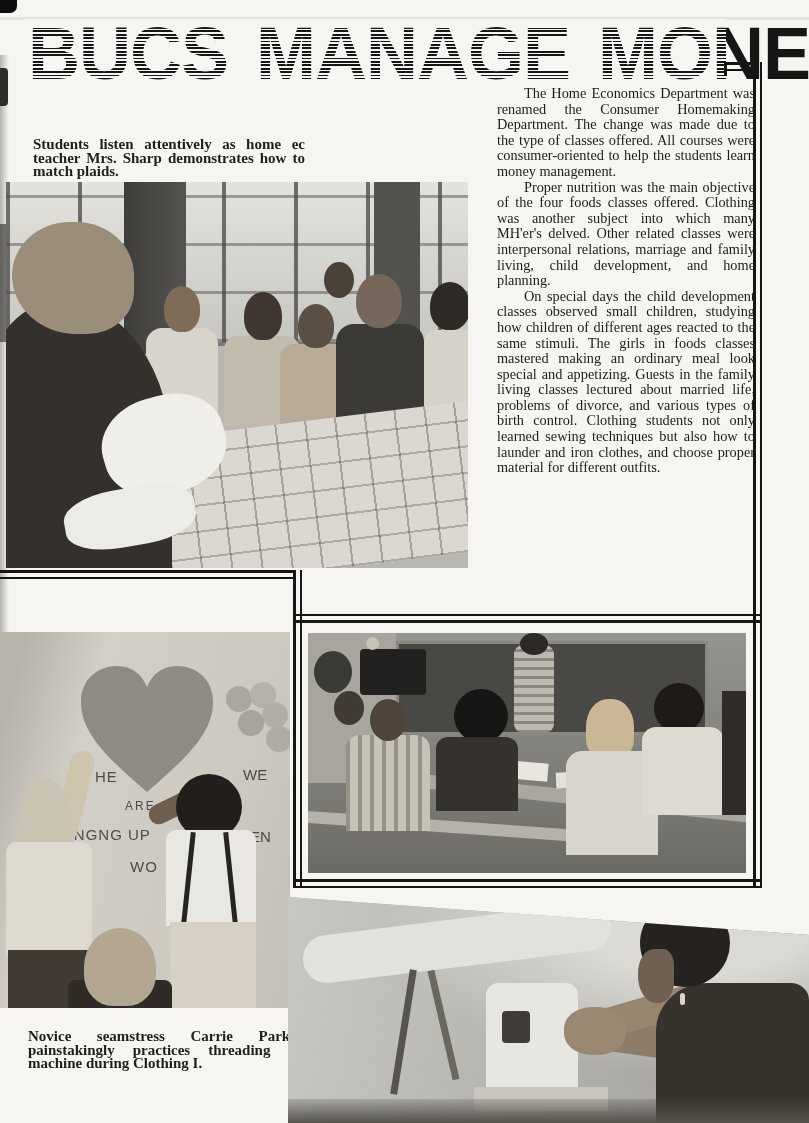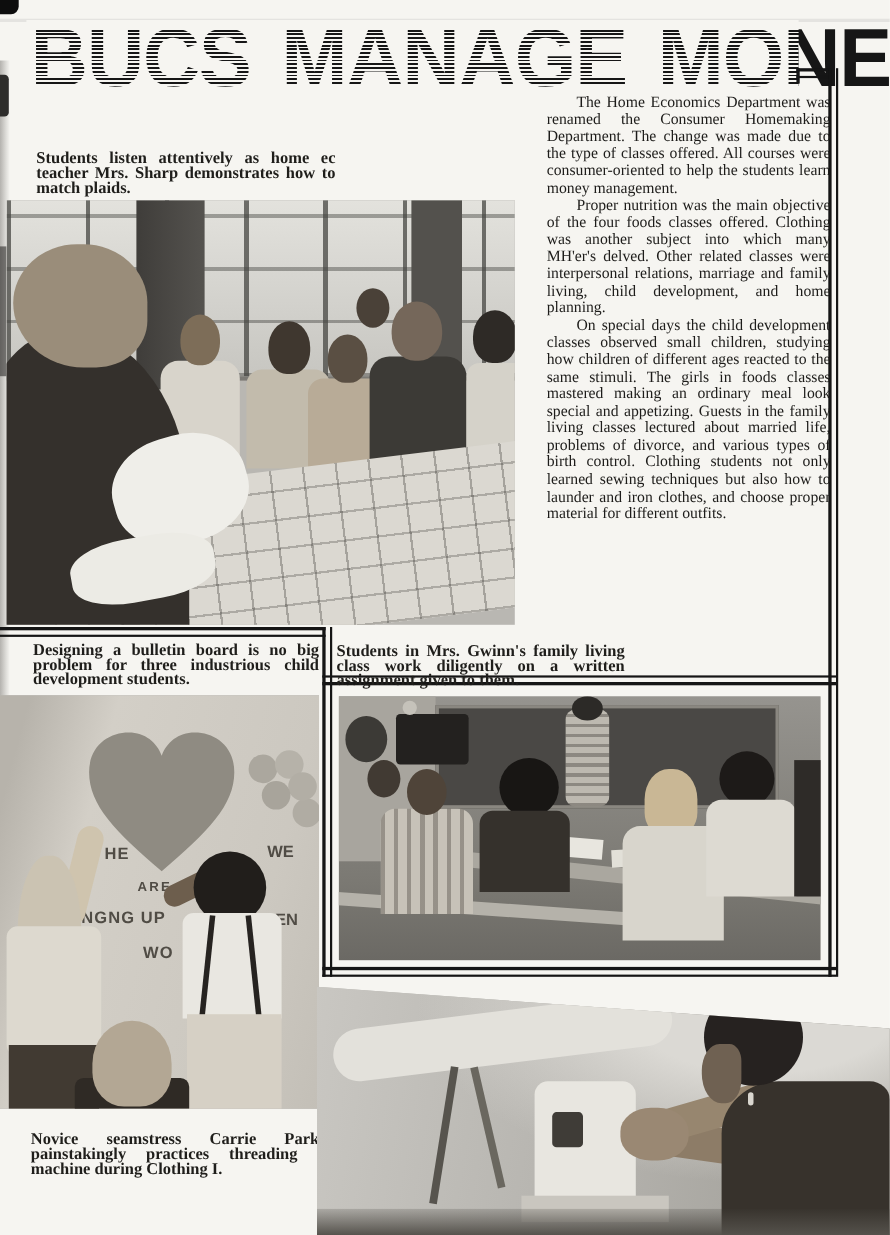--- a/index.html
+++ b/index.html
@@ -62,21 +62,21 @@
   
   .ph{overflow:hidden;background:#b9b7b2;}
   .ph .sh{position:absolute;}
   .ph-plaids{left:6px;top:182px;width:462px;height:386px;}
   .ph-bulletin{left:0;top:632px;width:290px;height:376px;}
   .ph-desks{left:308px;top:633px;width:438px;height:240px;}
   .ph-sewing{left:288px;top:891px;width:521px;height:232px;
     clip-path:polygon(0 6px,100% 44px,100% 100%,0 100%);}
 
   .board-txt{position:absolute;font-family:"Liberation Sans", sans-serif;
-    font-weight:bold;color:#504c45;white-space:nowrap;}
+    font-weight:normal;color:#504c45;white-space:nowrap;}
 </style>
 </head>
 <body>
 
 <div class="page">
 
   <div class="abs edge-strip"></div>
   <div class="abs corner-blob"></div>
   <div class="abs edge-mark1"></div>
   <div class="abs edge-mark2"></div>
@@ -93,22 +93,20 @@
   <div class="abs rule seg-e"></div>
   <div class="abs seg-e-tick"></div>
 
   <div class="abs article">
     <p>The Home Economics Department was renamed the Consumer Homemaking Department. The change was made due to the type of classes offered. All courses were consumer-oriented to help the students learn money management.</p>
     <p>Proper nutrition was the main objective of the four foods classes offered. Clothing was another subject into which many MH'er's delved. Other related classes were interpersonal relations, marriage and family living, child development, and home planning.</p>
     <p>On special days the child development classes observed small children, studying how children of different ages reacted to the same stimuli. The girls in foods classes mastered making an ordinary meal look special and appetizing. Guests in the family living classes lectured about married life, problems of divorce, and various types of birth control. Clothing students not only learned sewing techniques but also how to launder and iron clothes, and choose proper material for different outfits.</p>
   </div>
 
   <div class="abs cap cap-plaids">Students listen attentively as home ec teacher Mrs. Sharp demonstrates how to match plaids.</div>
-  <div class="abs cap cap-bulletin">Designing a bulletin board is no big problem for three industrious child development students.</div>
-  <div class="abs cap cap-family">Students in Mrs. Gwinn's family living class work diligently on a written assignment given to them.</div>
   <div class="abs cap cap-sewing">Novice seamstress Carrie Parks painstakingly practices threading a machine during Clothing I.</div>
 
   <div class="abs ph ph-plaids">
     <div class="sh" style="left:0;top:0;width:462px;height:160px;
       background:repeating-linear-gradient(90deg,rgba(70,70,66,.75) 0 4px,rgba(0,0,0,0) 4px 72px),
                  repeating-linear-gradient(0deg,rgba(70,70,66,.45) 0 3px,rgba(0,0,0,0) 3px 48px),
                  linear-gradient(#e3e2dd,#c7c6c1);border-bottom:4px solid #7c7a75;"></div>
     <div class="sh" style="left:118px;top:0;width:62px;height:172px;background:linear-gradient(90deg,#3f3d3a,#55534f);"></div>
     <div class="sh" style="left:368px;top:0;width:46px;height:152px;background:#53514d;"></div>
 

